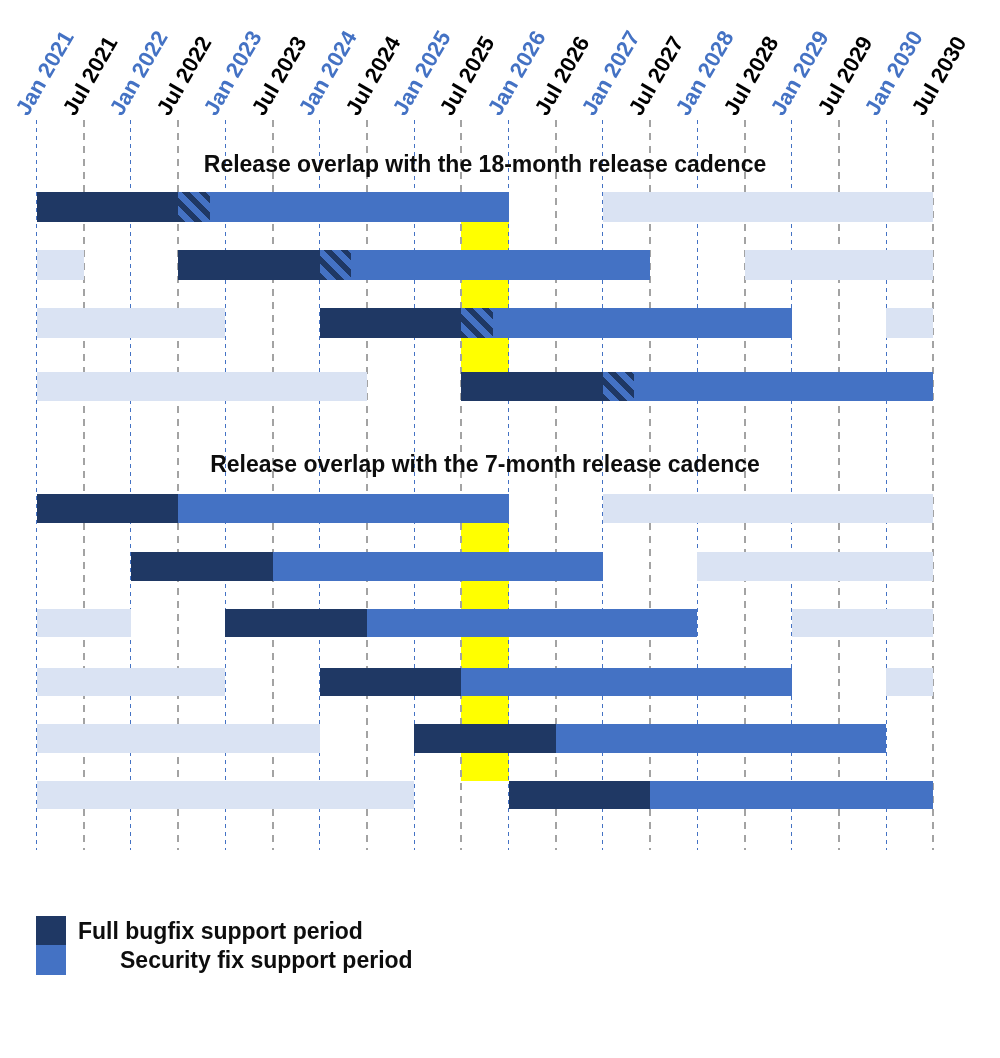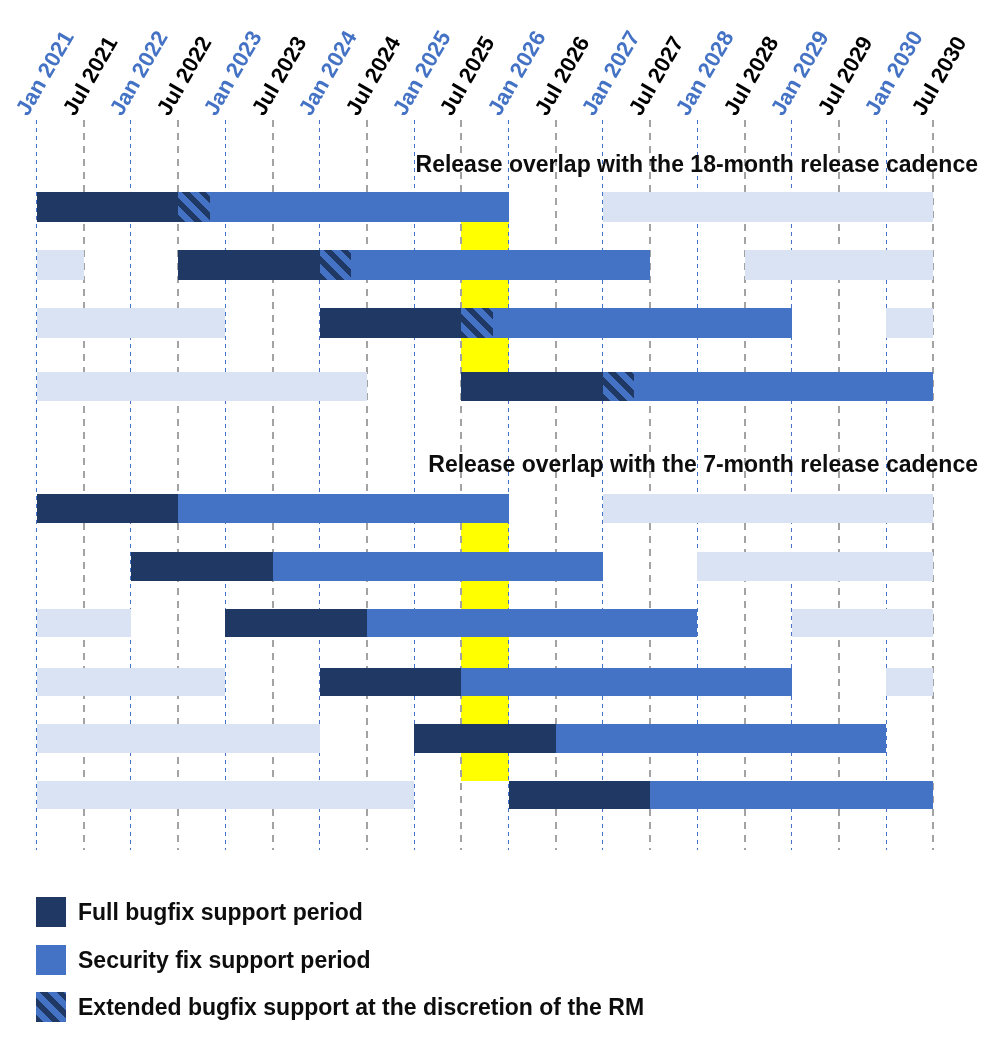--- a/index.html
+++ b/index.html
@@ -9,21 +9,21 @@
   .grid-jan{width:1px;background:repeating-linear-gradient(to bottom,var(--jan,#4472C4) 0 4px,transparent 4px 8px);}
   .grid-jul{width:2px;background:repeating-linear-gradient(to bottom,#A3A3A3 0 7px,transparent 7px 13px);}
   .axis-label{position:absolute;top:94px;height:26px;line-height:26px;font-size:22px;font-weight:600;
               white-space:nowrap;transform:rotate(-60deg);transform-origin:0 100%;}
   .band{position:absolute;background:#FFFF00;}
   .seg{position:absolute;}
   .seg-full{background:#1F3864;}
   .seg-security{background:#4472C4;}
   .seg-other{background:#DAE3F3;}
   .seg-extended{background:repeating-linear-gradient(45deg,#1F3864 0 5px,#4472C4 5px 12px);}
-  .section-title{position:absolute;left:8px;width:970px;text-align:right;font-size:23px;font-weight:600;
+  .section-title{position:absolute;left:0;width:970px;text-align:center;font-size:23px;font-weight:600;
                  color:#0d0d0d;white-space:nowrap;z-index:6;}
   .legend-row{position:absolute;left:36px;height:30px;display:flex;align-items:center;}
   .swatch{width:30px;height:30px;flex:0 0 30px;}
   .sw-full{background:#1F3864;}
   .sw-security{background:#4472C4;}
   .sw-extended{background:repeating-linear-gradient(45deg,#1F3864 0 5px,#4472C4 5px 12px);}
   .legend-label{margin-left:12px;font-size:23px;font-weight:600;color:#0d0d0d;white-space:nowrap;}
 </style>
 </head>
 <body>
@@ -114,25 +114,21 @@
       <div class="seg seg-full" style="left: 414.164px; width: 141.624px; top: 724px; height: 28.5px;"></div>
       <div class="seg seg-security" style="left: 555.788px; width: 330.456px; top: 724px; height: 28.5px;"></div>
       <div class="seg seg-other" style="left: 36.5px; width: 377.664px; top: 780.5px; height: 28.5px;"></div>
       <div class="seg seg-full" style="left: 508.58px; width: 141.624px; top: 780.5px; height: 28.5px;"></div>
       <div class="seg seg-security" style="left: 650.204px; width: 283.248px; top: 780.5px; height: 28.5px;"></div>
     </div>
 
   <div class="section-title" style="top:151px;">Release overlap with the 18-month release cadence</div>
   <div class="section-title" style="top:451px;">Release overlap with the 7-month release cadence</div>
 
-  <div class="legend-row" style="top:897px;justify-content:center;">
+  <div class="legend-row" style="top:916px;justify-content:center;">
     <div class="swatch sw-full"></div>
     <div class="legend-label">Full bugfix support period</div>
   </div>
-  <div class="legend-row" style="top:945px;">
+  <div class="legend-row" style="top:945px;gap:42px;">
     <div class="swatch sw-security"></div>
     <div class="legend-label">Security fix support period</div>
-  </div>
-  <div class="legend-row" style="top:992px;">
-    <div class="swatch sw-extended"></div>
-    <div class="legend-label">Extended bugfix support at the discretion of the RM</div>
   </div>
 </div>
 
 </body></html>

